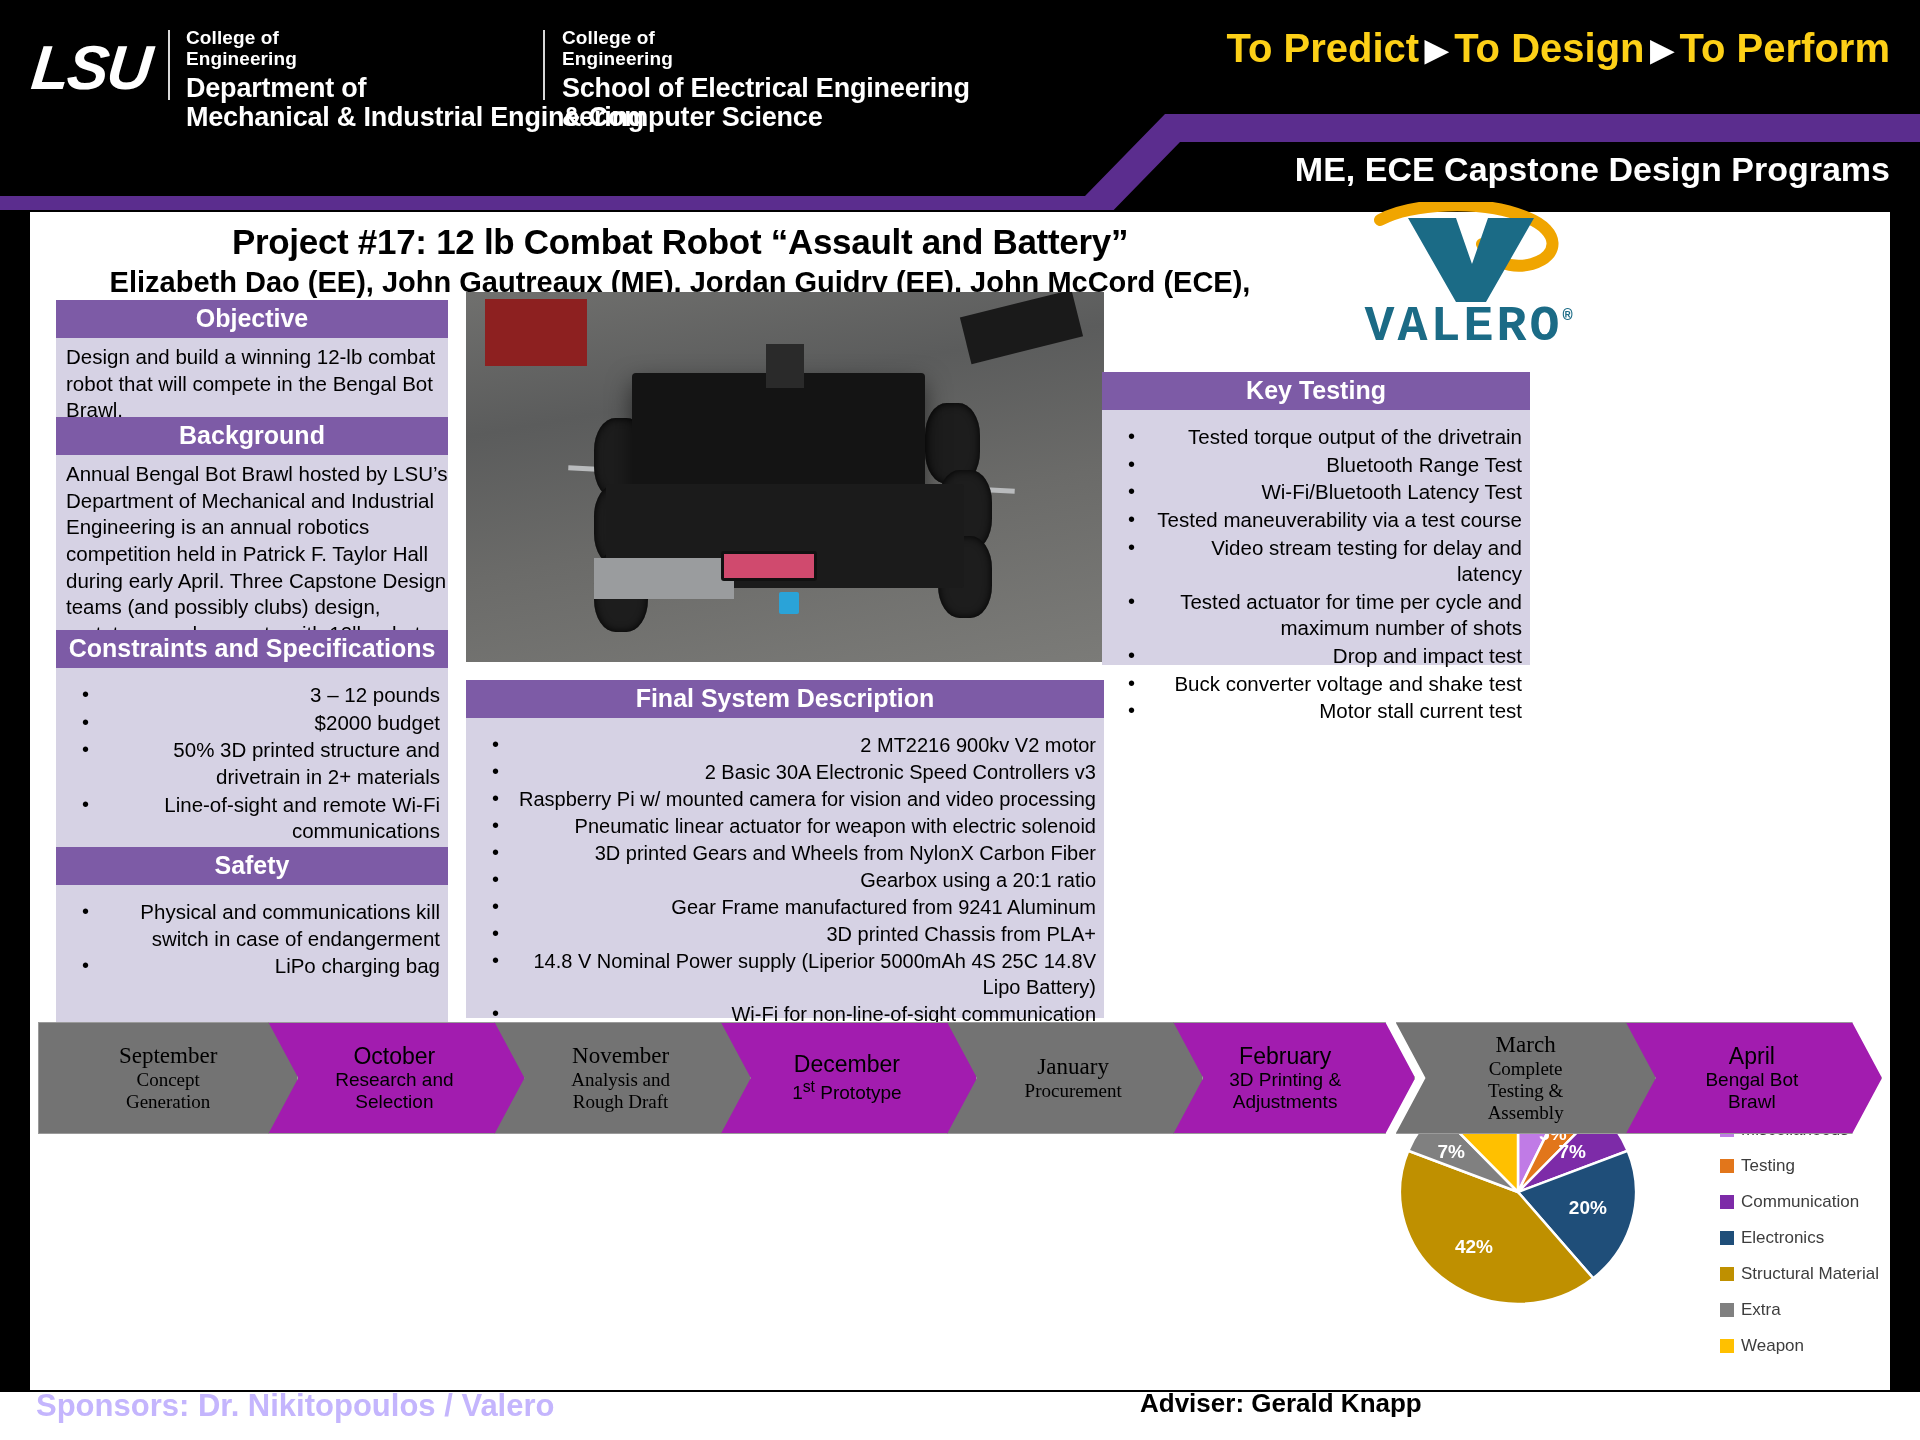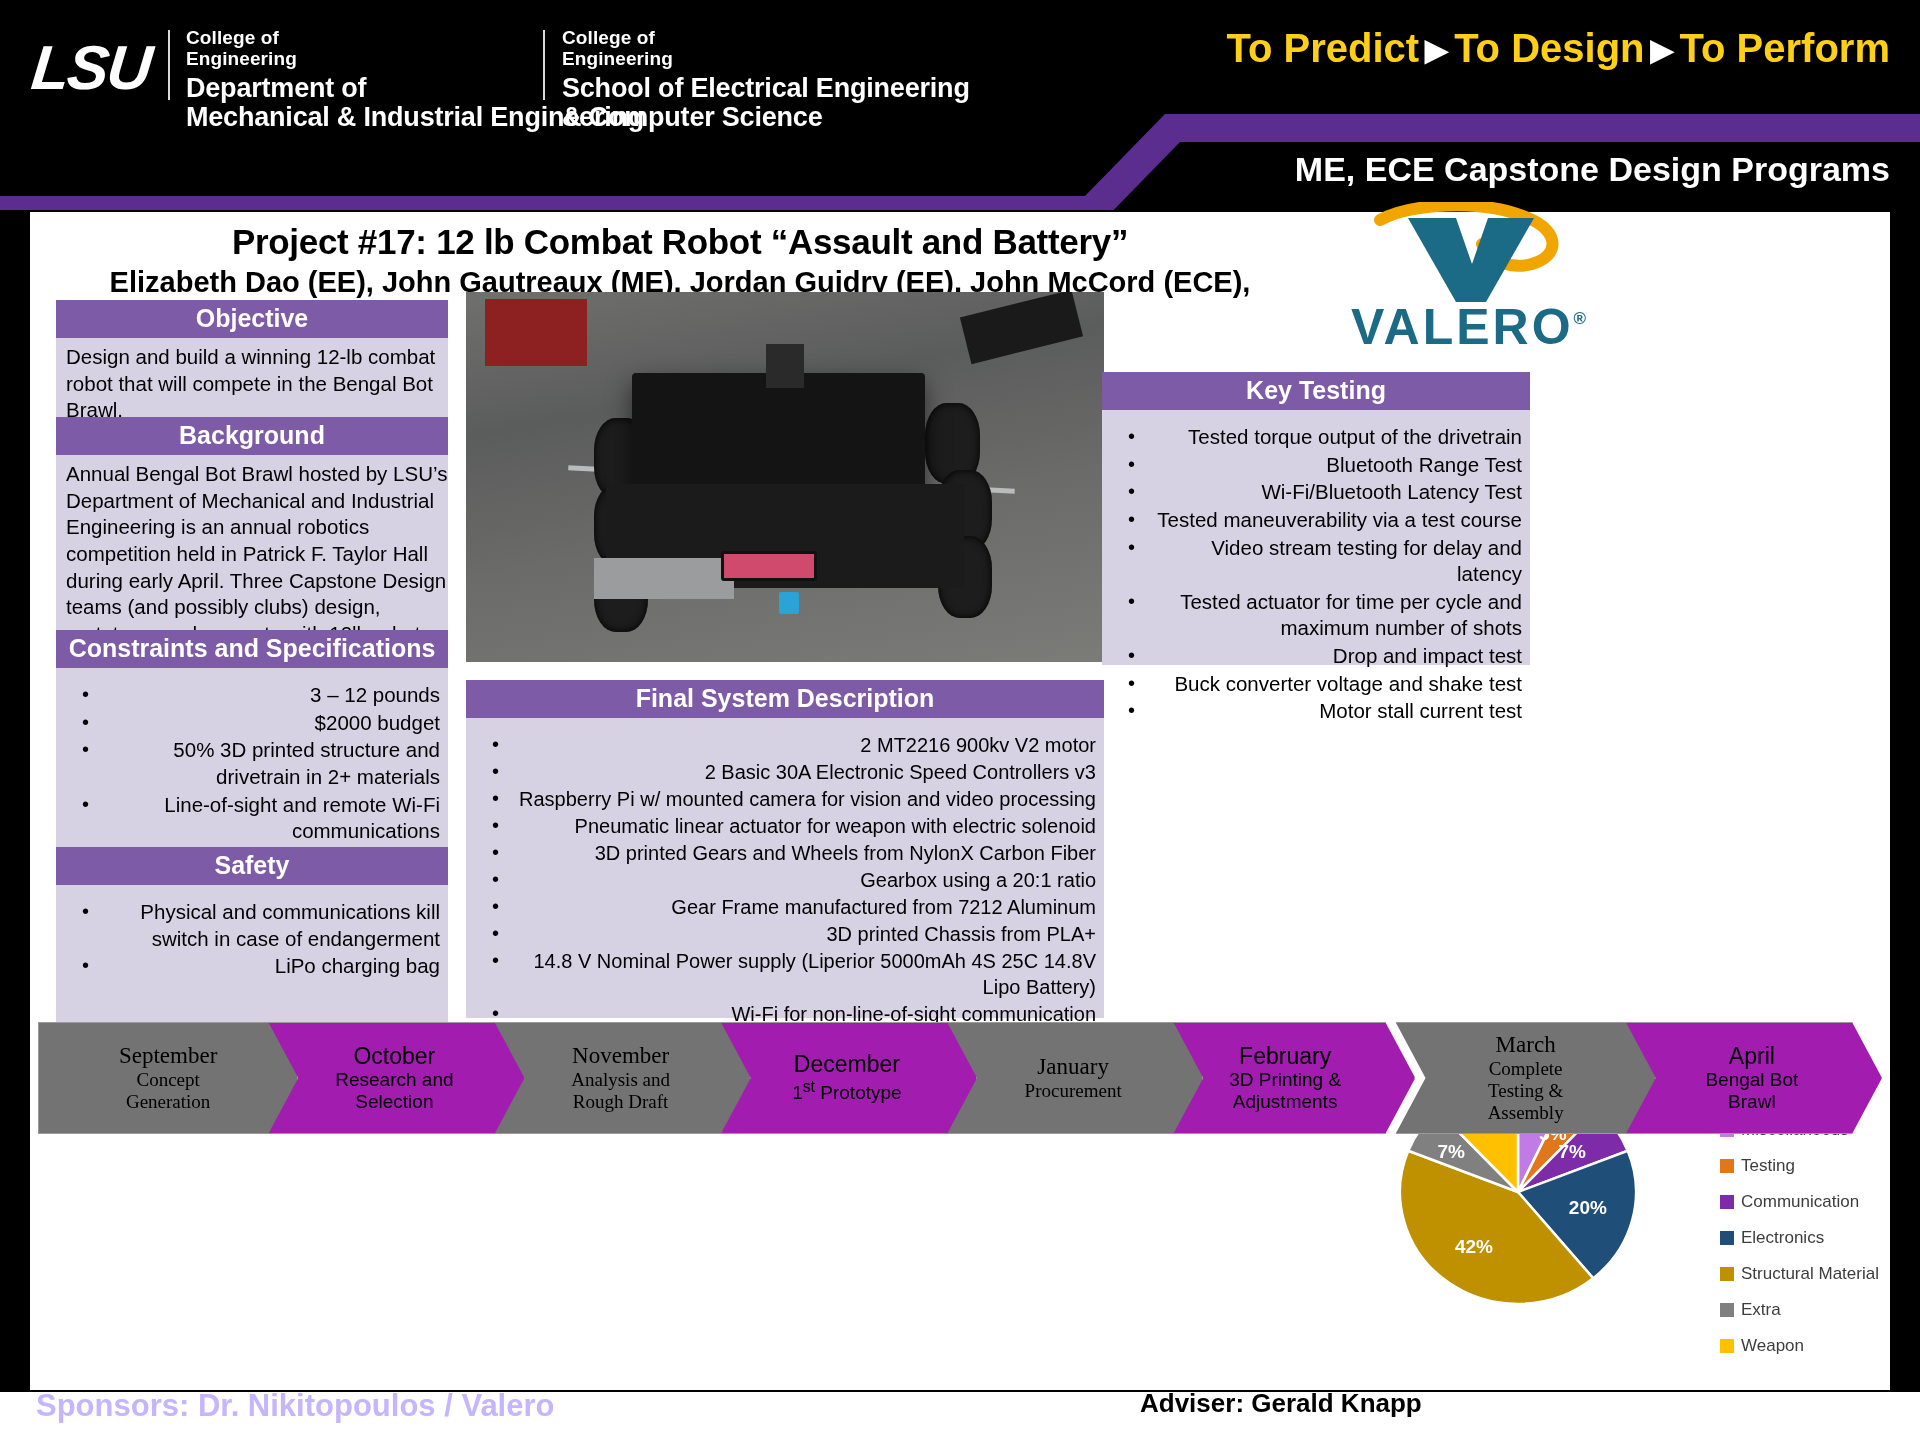--- a/index.html
+++ b/index.html
@@ -49,21 +49,21 @@
     text-align: center; font-size: 35px; font-weight: 700; color: #000;
     letter-spacing: -.3px;
   }
   .authors {
     position: absolute; left: 60px; top: 52px; width: 1180px;
     text-align: center; font-size: 29px; font-weight: 700; color: #000;
     line-height: 1.26;
   }
 
   
-  .valero { position: absolute; left: 1230px; top: -10px; width: 420px; height: 150px; }
+  .valero { position: absolute; left: 1230px; top: -10px; width: 420px; height: 150px; font-family: Liberation Mono, monospace; }
   .valero-word {
     position: absolute; left: 0; top: 96px; width: 420px; text-align: center;
     font-size: 50px; font-weight: 700; color: #1B6B86; letter-spacing: 3px;
   }
   .valero-reg { font-size: 17px; vertical-align: 20px; }
 
   
   .panel { position: absolute; }
   .panel-hdr {
     background: #7D5BA6; color: #fff; font-weight: 700;
@@ -248,21 +248,21 @@
     <div class="panel" style="left:436px; top:468px; width:638px;">
       <div class="panel-hdr">Final System Description</div>
       <div class="panel-body" style="height:300px; font-size:20px;">
         <ul>
             <li>2 MT2216 900kv V2 motor</li>
             <li>2 Basic 30A Electronic Speed Controllers v3</li>
             <li>Raspberry Pi w/ mounted camera for vision and video processing</li>
             <li>Pneumatic linear actuator for weapon with electric solenoid</li>
             <li>3D printed Gears and Wheels from NylonX Carbon Fiber</li>
             <li>Gearbox using a 20:1 ratio</li>
-            <li>Gear Frame manufactured from 7212 Aluminum</li>
+            <li>Gear Frame manufactured from 9241 Aluminum</li>
             <li>3D printed Chassis from PLA+</li>
             <li>14.8 V Nominal Power supply (Liperior 5000mAh 4S 25C 14.8V Lipo Battery)</li>
             <li>Wi-Fi for non-line-of-sight communication</li>
             <li>5 V Buck Converter</li>
             <li>5V 1 Relay Channel Module</li>
           </ul>
       </div>
     </div>
 
     <div class="panel" style="left:1072px; top:160px; width:428px;">

